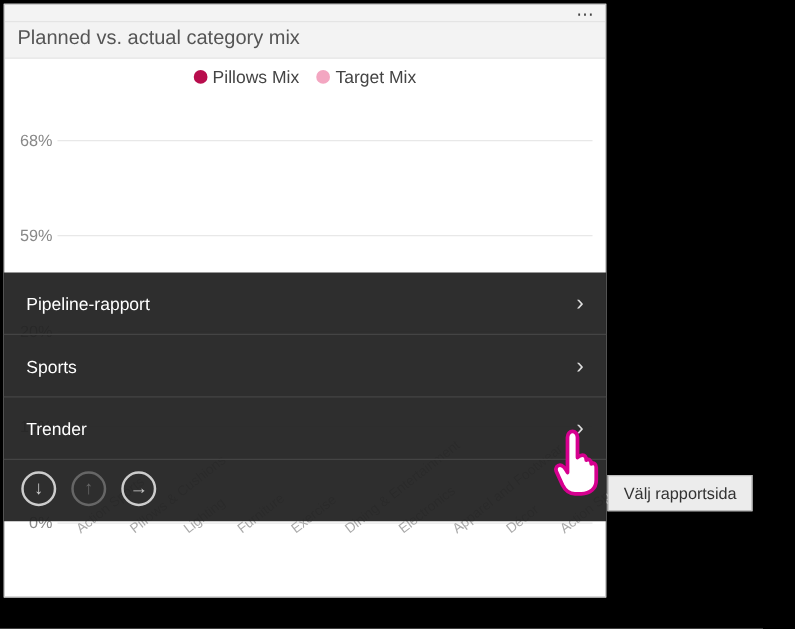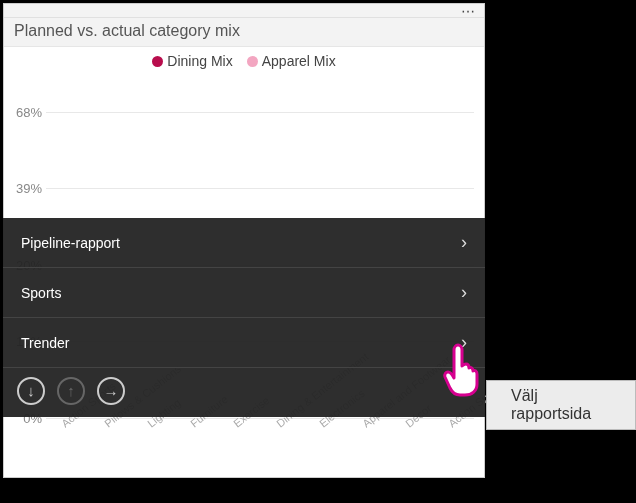--- a/index.html
+++ b/index.html
@@ -100,43 +100,43 @@
     left: 440px; top: 342px;
     width: 46px; height: 56px;
     pointer-events: none;
     z-index: 20;
   }
   .tooltip {
     position: absolute;
     left: 486px; top: 380px;
     background: #ececec;
     border: 1px solid #bbb;
-    padding: 6px 24px;
-    font-size: 16px;
+    padding: 6px 12px;
+    font-size: 13px;
     color: #333;
     z-index: 20;
   }
 </style>
 </head>
 <body>
 
 <div class="card">
   <div class="card-header">
     <span class="more-dots">⋯</span>
   </div>
   <div class="card-title">Planned vs. actual category mix</div>
   <div class="chart-area">
     <div class="legend">
       <div class="legend-item">
         <span class="legend-swatch" id="sw-actual" style="background: rgb(184, 13, 77);"></span>
-        <span>Dining Mix</span>
+        <span>Pillows Mix</span>
       </div>
       <div class="legend-item">
         <span class="legend-swatch" id="sw-target" style="background: rgb(243, 166, 193);"></span>
-        <span>Apparel Mix</span>
+        <span>Target Mix</span>
       </div>
     </div>
     <div class="plot" id="plot">
       <div class="bars" id="bars">
           <div class="bar-group" style="left: 4.5px;">
             <div class="bar actual" style="height: 6.81818%; background: rgb(184, 13, 77);"></div>
             <div class="bar target" style="height: 9.09091%; background: rgb(243, 166, 193);"></div>
           </div>
           <div class="bar-group" style="left: 47.5px;">
             <div class="bar actual" style="height: 9.09091%; background: rgb(184, 13, 77);"></div>
@@ -175,21 +175,21 @@
             <div class="bar target" style="height: 2.27273%; background: rgb(243, 166, 193);"></div>
           </div>
         </div>
     <div class="gridline" style="top: 100%;"></div>
         <div class="ylabel" style="top: 100%;">0%</div>
         <div class="gridline" style="top: 77.2727%;"></div>
         <div class="ylabel" style="top: 77.2727%;">10%</div>
         <div class="gridline" style="top: 54.5455%;"></div>
         <div class="ylabel" style="top: 54.5455%;">20%</div>
         <div class="gridline" style="top: 31.8182%;"></div>
-        <div class="ylabel" style="top: 31.8182%;">39%</div>
+        <div class="ylabel" style="top: 31.8182%;">59%</div>
         <div class="gridline" style="top: 9.09091%;"></div>
         <div class="ylabel" style="top: 9.09091%;">68%</div>
       </div>
     <div class="xlabels" id="xlabels">
         <div class="xlabel" style="left: 12.9px; top: 2px;">Action Sports</div>
         <div class="xlabel" style="left: 55.9px; top: 2px;">Pillows &amp; Cushions</div>
         <div class="xlabel" style="left: 98.9px; top: 2px;">Lighting</div>
         <div class="xlabel" style="left: 141.9px; top: 2px;">Furniture</div>
         <div class="xlabel" style="left: 184.9px; top: 2px;">Exercise</div>
         <div class="xlabel" style="left: 227.9px; top: 2px;">Dining &amp; Entertainment</div>

